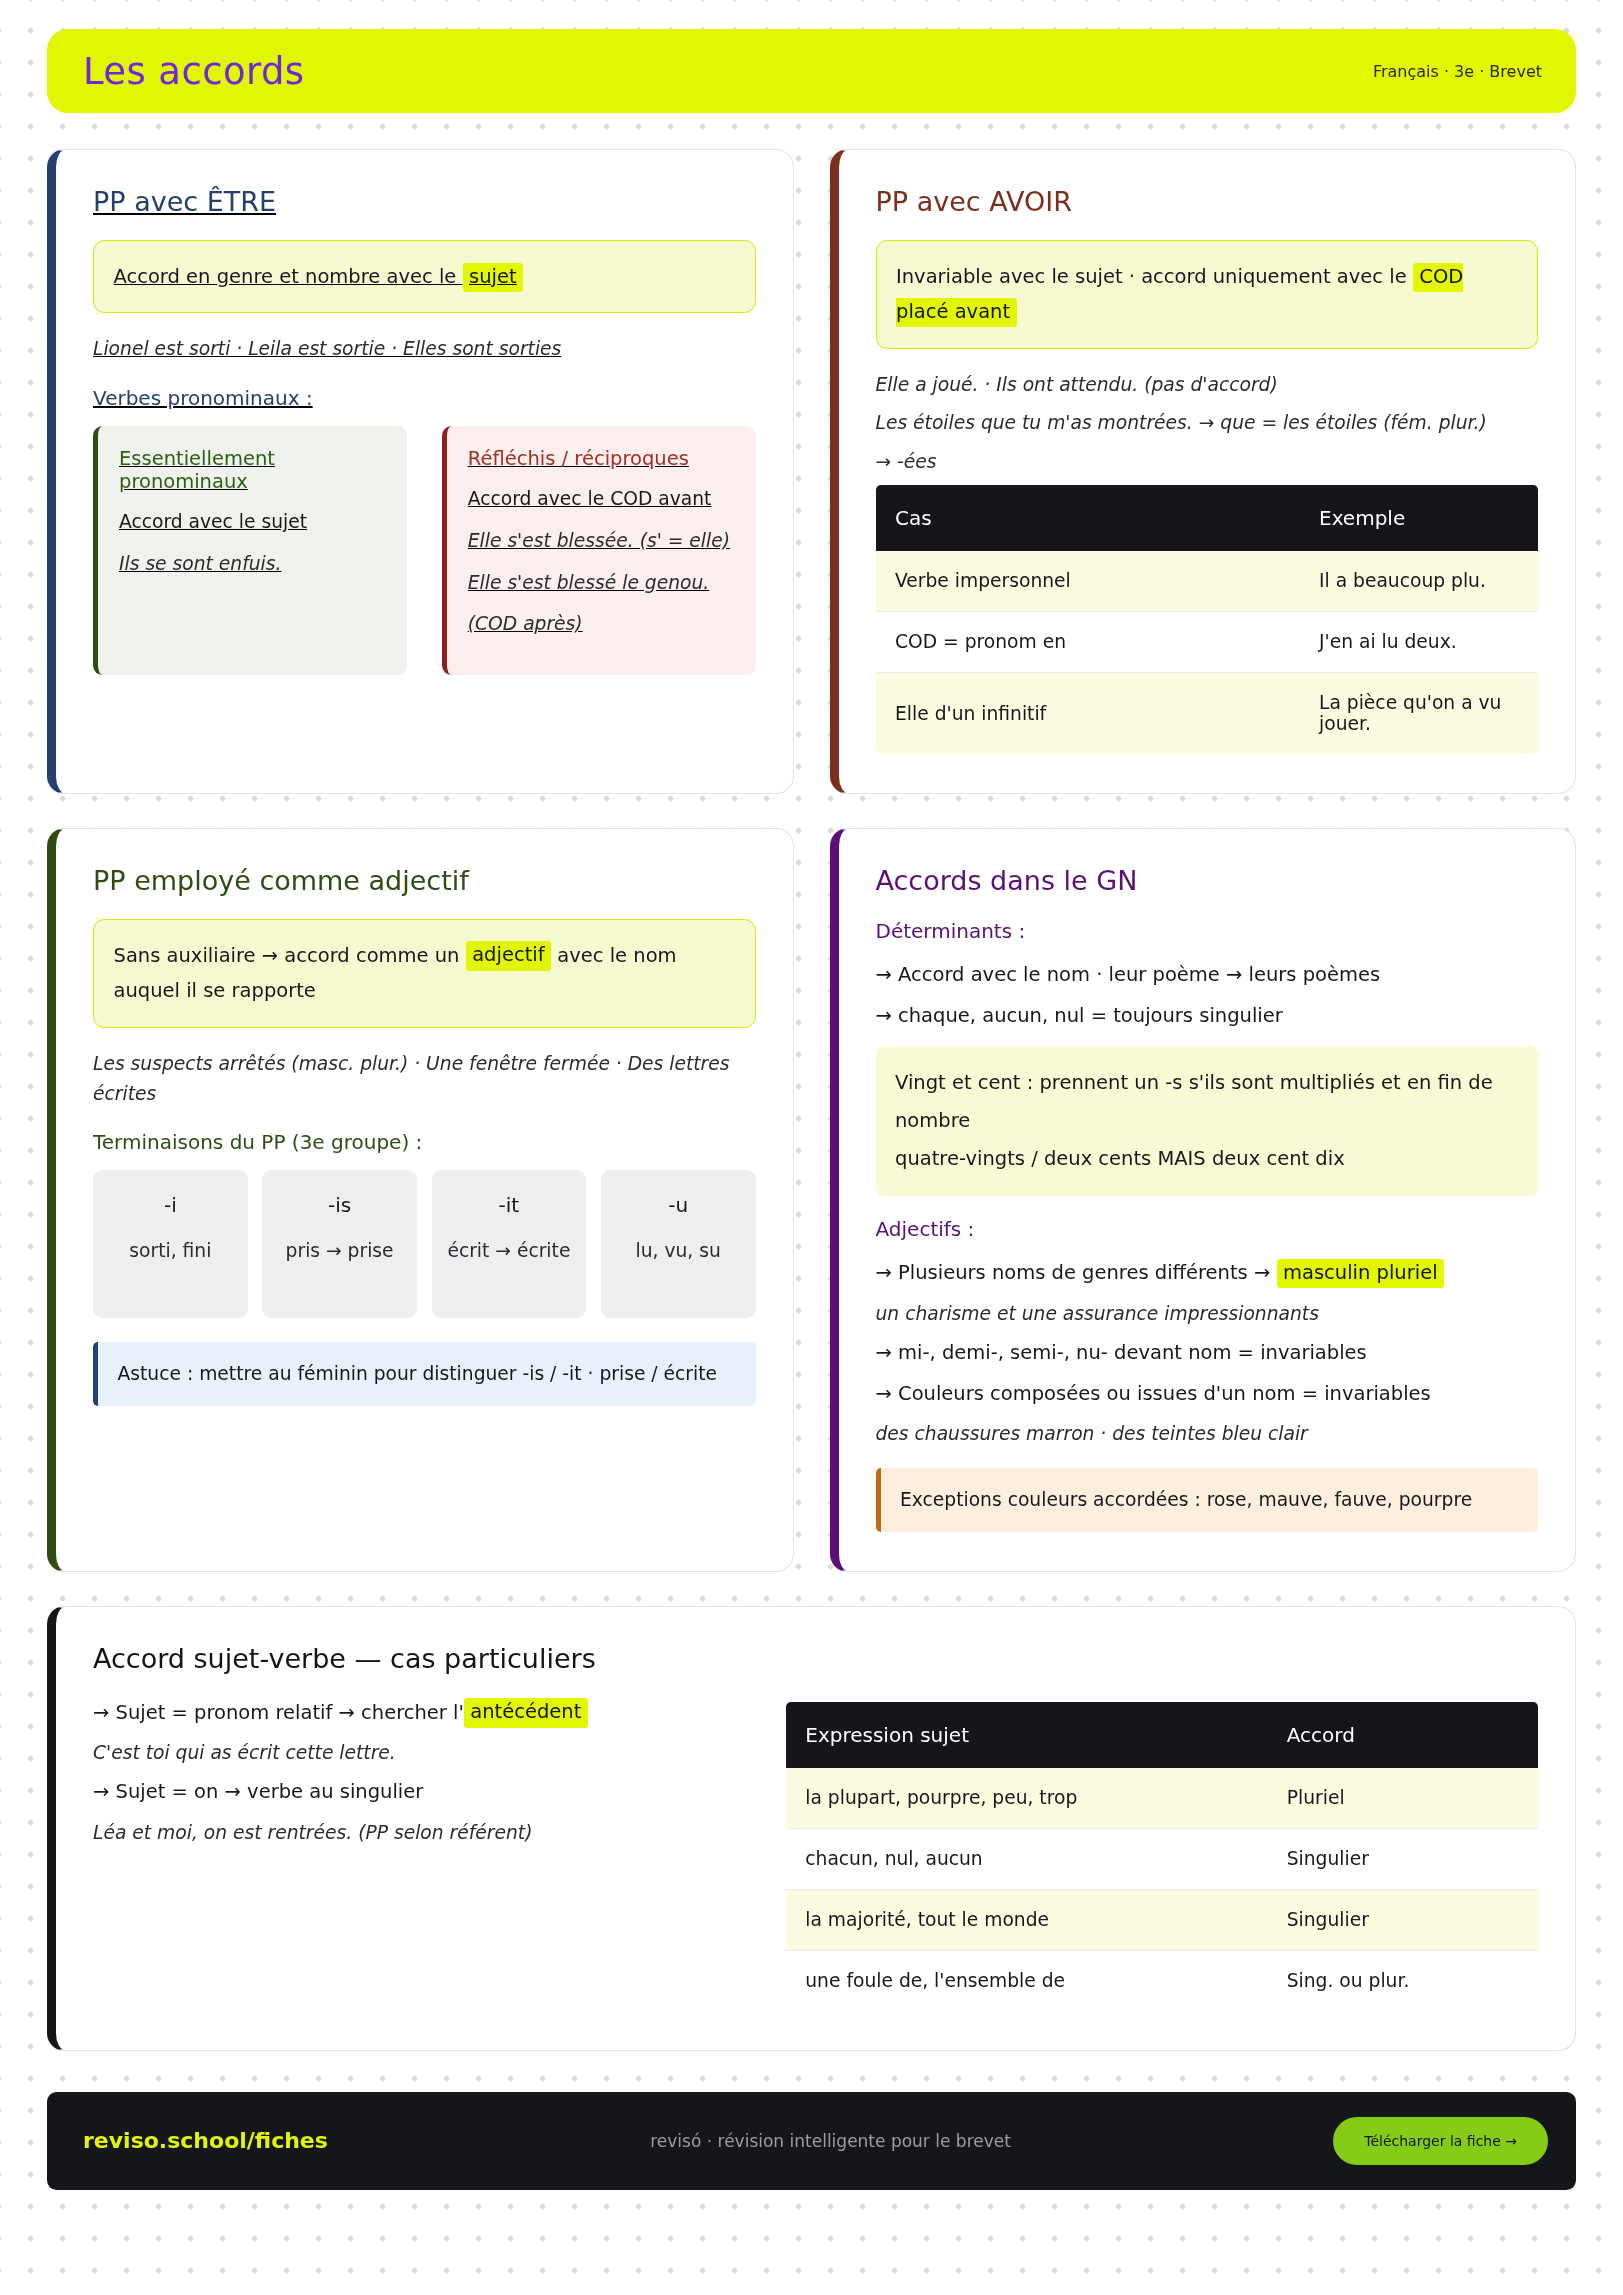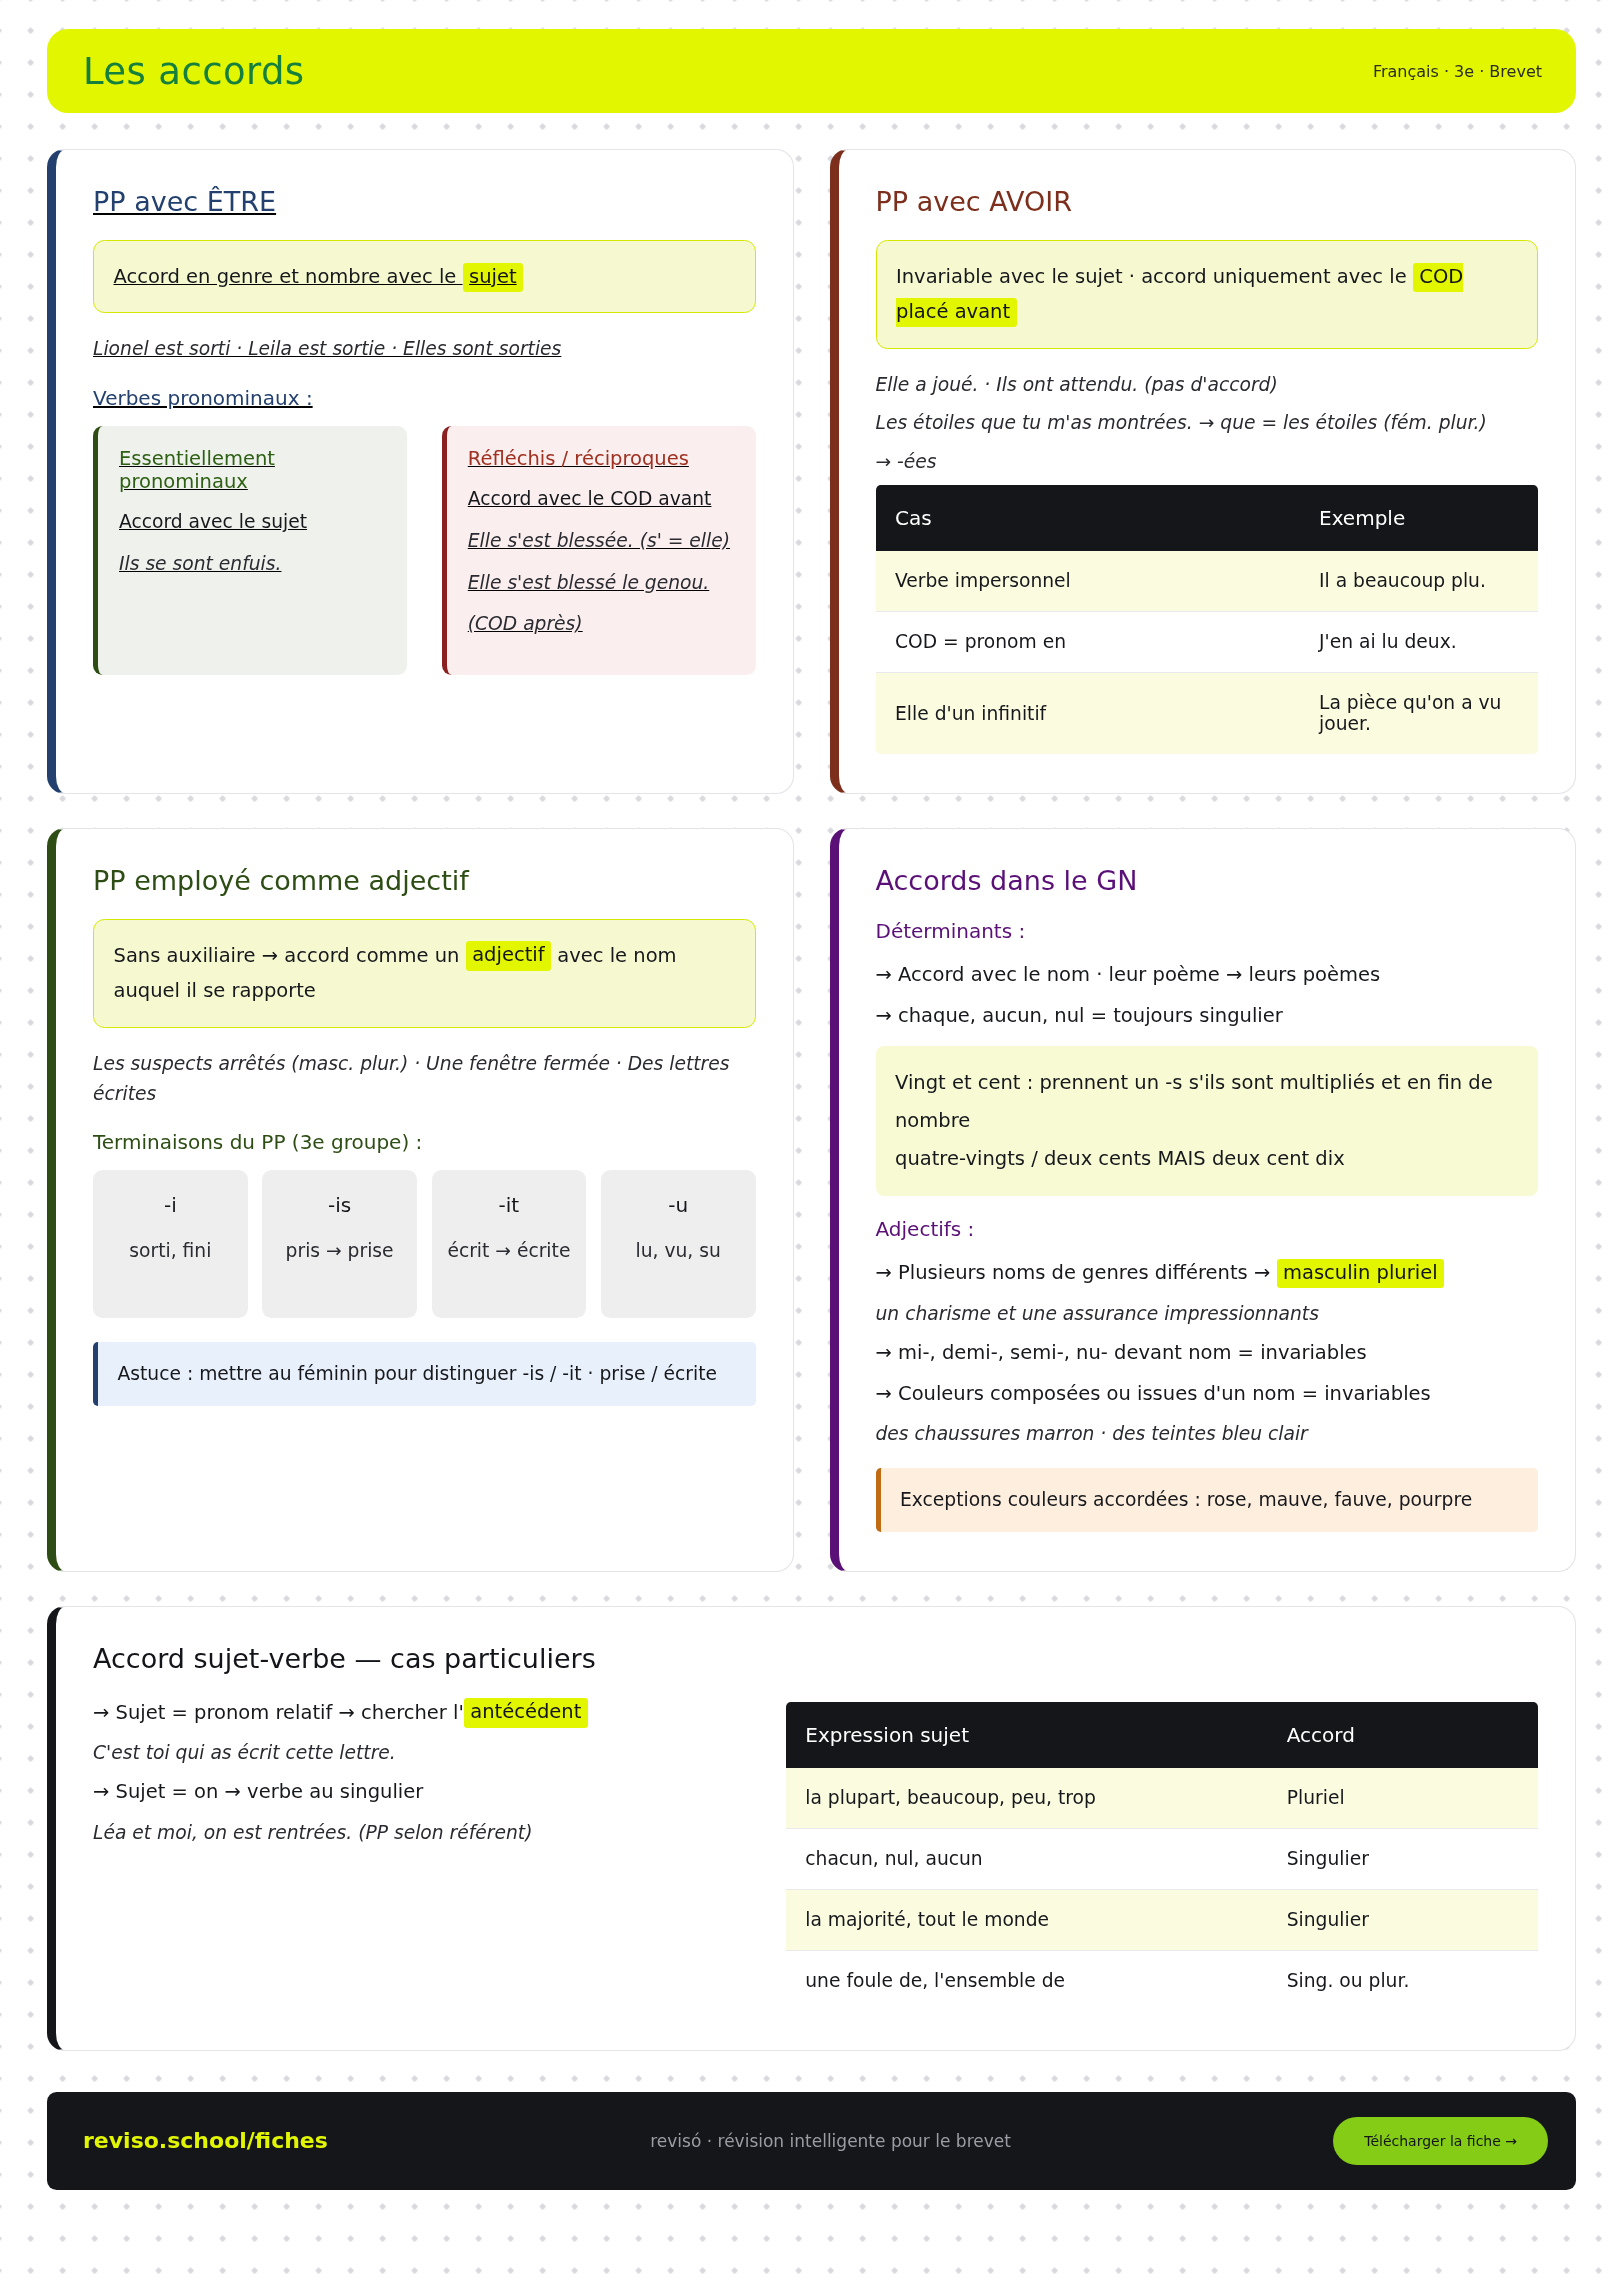--- a/index.html
+++ b/index.html
@@ -25,21 +25,21 @@
     background: #e2f600;
     border-radius: 21px;
     height: 84px;
     display: flex;
     align-items: center;
     justify-content: space-between;
     padding: 0 34px 0 36px;
   }
   .header-title {
     font-size: 37px;
-    color: #15803d;
+    color: #6d28d9;
     letter-spacing: 0.4px;
     font-weight: 400;
   }
   .header-meta {
     font-size: 16px;
     color: #2b2d20;
   }
 
   
   .grid {
@@ -361,21 +361,21 @@
 
       <table class="t">
         <thead>
           <tr>
             <th>Expression sujet</th>
             <th class="col2">Accord</th>
           </tr>
         </thead>
         <tbody>
           <tr>
-            <td>la plupart, beaucoup, peu, trop</td>
+            <td>la plupart, pourpre, peu, trop</td>
             <td>Pluriel</td>
           </tr>
           <tr>
             <td>chacun, nul, aucun</td>
             <td>Singulier</td>
           </tr>
           <tr>
             <td>la majorité, tout le monde</td>
             <td>Singulier</td>
           </tr>

